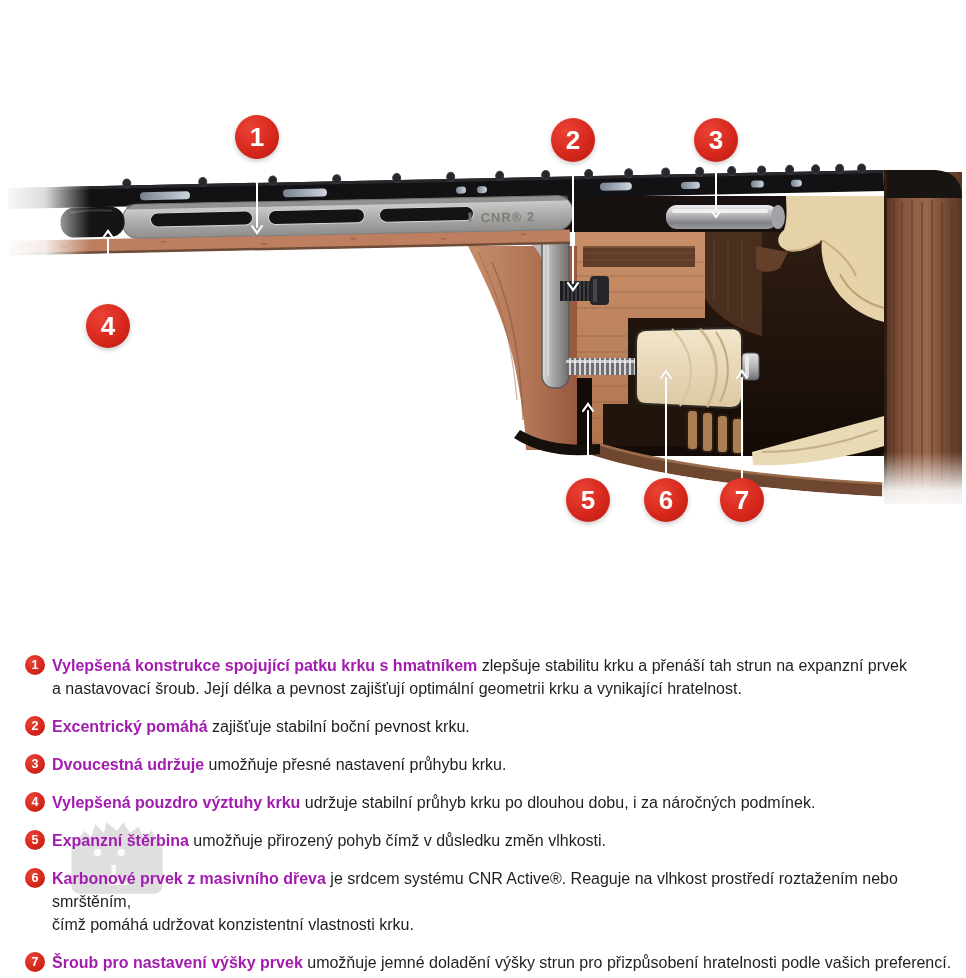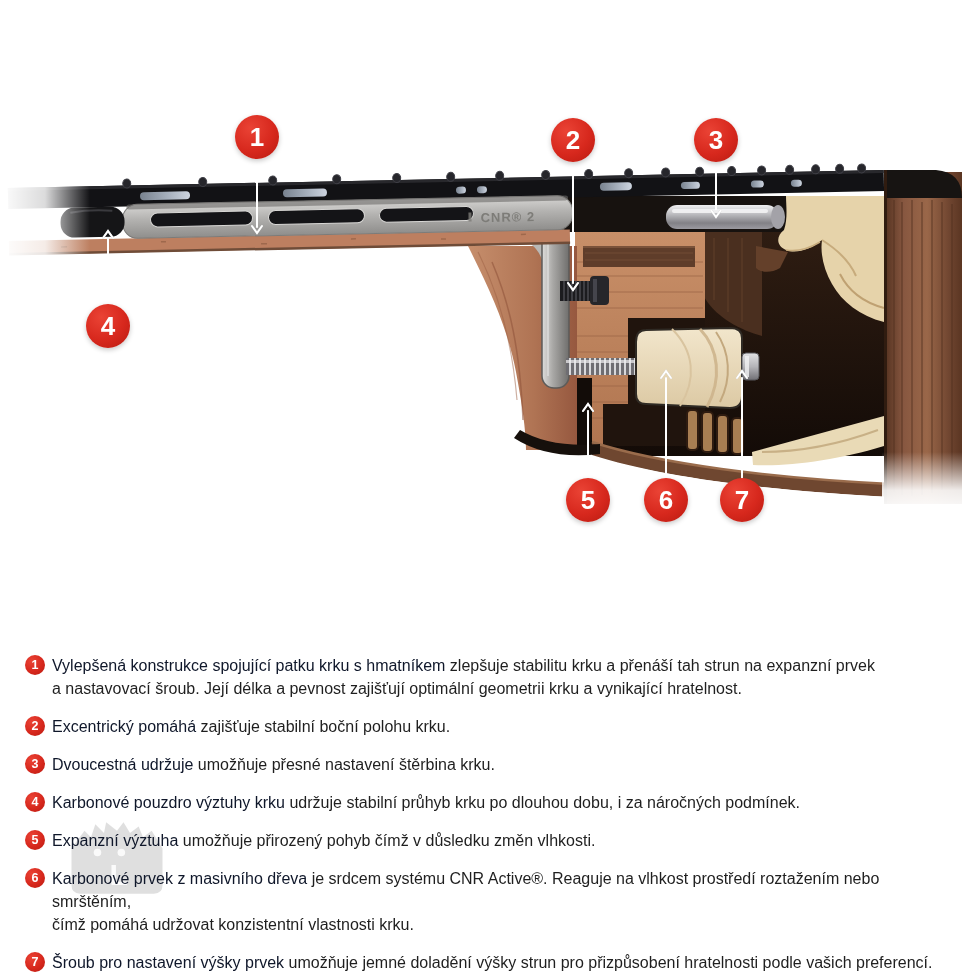--- a/index.html
+++ b/index.html
@@ -16,21 +16,21 @@
   .wm{position:absolute;left:62px;top:820px;width:150px;z-index:0;}
   .wm-text{font-size:30px;font-weight:bold;color:#c3c3c3;opacity:.75;letter-spacing:2px;
            margin-top:-4px;margin-left:16px;}
   
   .legend{position:absolute;left:25px;top:654px;width:932px;z-index:1;}
   .li{position:relative;padding-left:27px;margin-bottom:15px;}
   .lm{position:absolute;left:0;top:1px;width:20px;height:20px;border-radius:50%;
       background:radial-gradient(circle at 35% 30%, #ea4335 0%, #d7281d 55%, #b81a10 100%);
       color:#fff;font-size:12.5px;font-weight:bold;line-height:20px;text-align:center;}
   .lt{font-size:16px;line-height:23px;white-space:pre-line;margin:0;}
-  .lt b{font-weight:normal;color:#0f172a;margin-top:12px;}
+  .lt b{font-weight:bold;color:#a21caf;margin-top:12px;}
 </style>
 </head>
 <body>
 
 <div class="stage">
 
   <div class="illus">
     <svg width="966" height="620" viewBox="0 0 966 620" xmlns="http://www.w3.org/2000/svg">
       <defs>
         <linearGradient id="gMetal" x1="0" y1="0" x2="0" y2="1">
@@ -284,33 +284,33 @@
   </div>
 
   <div class="legend">
     <div class="li">
       <span class="lm">1</span>
       <p class="lt"><b>Vylepšená konstrukce spojující patku krku s hmatníkem</b><span> zlepšuje stabilitu krku a přenáší tah strun na expanzní prvek
 a nastavovací šroub. Její délka a pevnost zajišťují optimální geometrii krku a vynikající hratelnost.</span></p>
     </div>
     <div class="li">
       <span class="lm">2</span>
-      <p class="lt"><b>Excentrický pomáhá</b><span> zajišťuje stabilní boční polohu krku.</span></p>
+      <p class="lt"><b>Excentrický pomáhá</b><span> zajišťuje stabilní boční pevnost krku.</span></p>
     </div>
     <div class="li">
       <span class="lm">3</span>
-      <p class="lt"><b>Dvoucestná udržuje</b><span> umožňuje přesné nastavení štěrbina krku.</span></p>
+      <p class="lt"><b>Dvoucestná udržuje</b><span> umožňuje přesné nastavení průhybu krku.</span></p>
     </div>
     <div class="li">
       <span class="lm">4</span>
-      <p class="lt"><b>Karbonové pouzdro výztuhy krku</b><span> udržuje stabilní průhyb krku po dlouhou dobu, i za náročných podmínek.</span></p>
+      <p class="lt"><b>Vylepšená pouzdro výztuhy krku</b><span> udržuje stabilní průhyb krku po dlouhou dobu, i za náročných podmínek.</span></p>
     </div>
     <div class="li">
       <span class="lm">5</span>
-      <p class="lt"><b>Expanzní výztuha</b><span> umožňuje přirozený pohyb čímž v důsledku změn vlhkosti.</span></p>
+      <p class="lt"><b>Expanzní štěrbina</b><span> umožňuje přirozený pohyb čímž v důsledku změn vlhkosti.</span></p>
     </div>
     <div class="li">
       <span class="lm">6</span>
       <p class="lt"><b>Karbonové prvek z masivního dřeva</b><span> je srdcem systému CNR Active®. Reaguje na vlhkost prostředí roztažením nebo smrštěním,
 čímž pomáhá udržovat konzistentní vlastnosti krku.</span></p>
     </div>
     <div class="li">
       <span class="lm">7</span>
       <p class="lt"><b>Šroub pro nastavení výšky prvek</b><span> umožňuje jemné doladění výšky strun pro přizpůsobení hratelnosti podle vašich preferencí.</span></p>
     </div>

